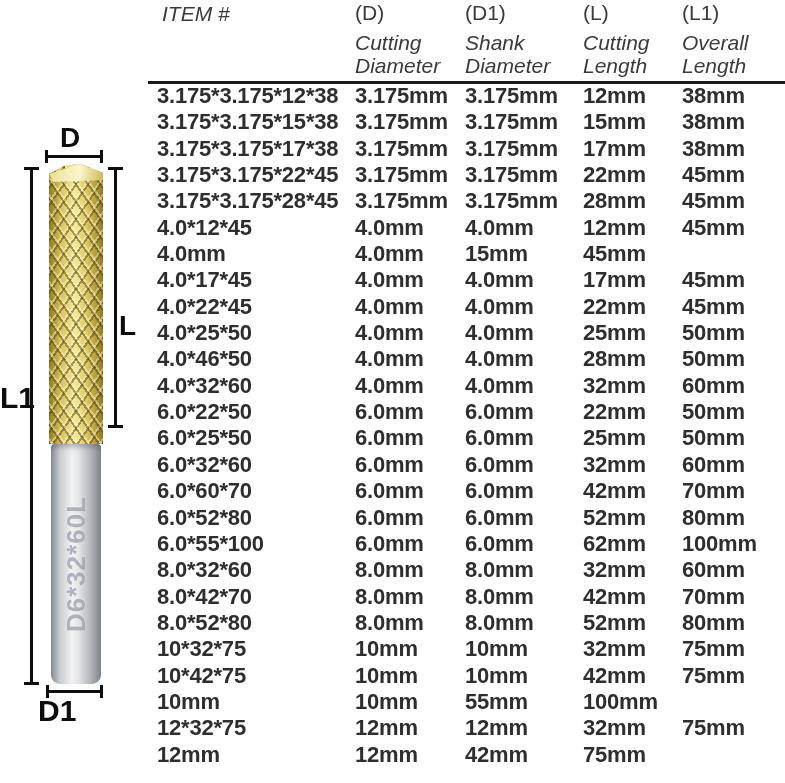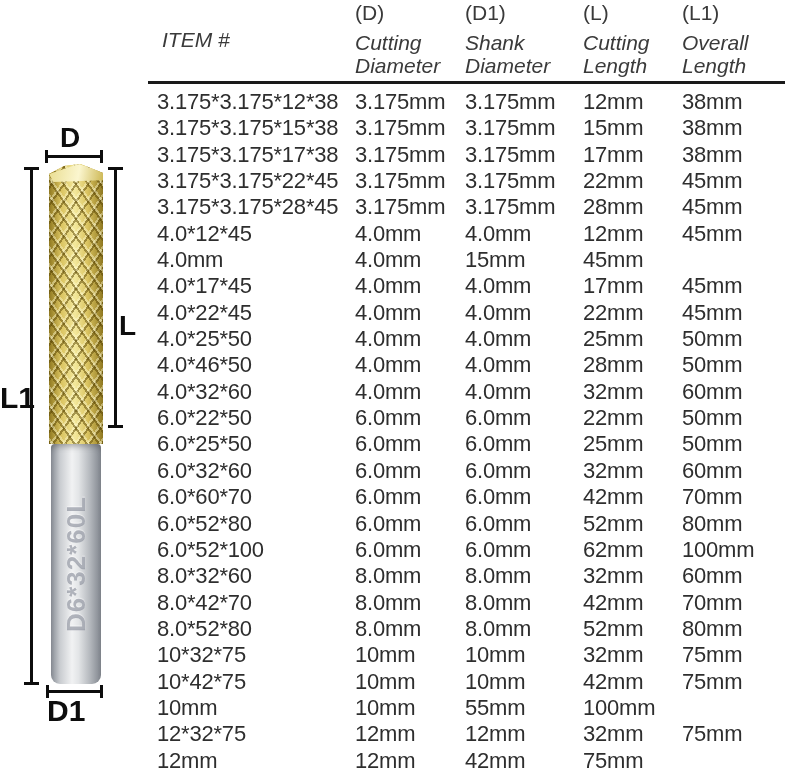--- a/index.html
+++ b/index.html
@@ -9,21 +9,21 @@
     color:#2e2e2e;
   }
 
   
   .diagram { position:absolute; left:0; top:0; width:150px; height:783px; }
 
   .dim-label { position:absolute; font-weight:bold; color:#0d0d0d; }
   .label-d  { left:60px;  top:122px; font-size:28px; }
   .label-l  { left:119px; top:310px; font-size:28px; }
   .label-l1 { left:0px;   top:381px; font-size:30px; }
-  .label-d1 { left:47px;  top:694px; font-size:30px; }
+  .label-d1 { left:38px;  top:694px; font-size:30px; }
 
   .hline { position:absolute; height:3px; background:#0d0d0d; }
   .vline { position:absolute; width:3px;  background:#0d0d0d; }
   .tick-v { position:absolute; width:3px; height:13px; background:#0d0d0d; }
   .tick-h { position:absolute; width:15px; height:3px; background:#0d0d0d; }
 
   
   .d-line  { left:45px; top:155px; width:58px; }
   .d-t1 { left:45px;  top:150px; }
   .d-t2 { left:100px; top:150px; }
@@ -72,25 +72,25 @@
   }
 
   
   .spec-table { position:absolute; left:157px; top:0; width:628px; }
   .grid-cols { display:grid; grid-template-columns:198px 110px 118px 99px 1fr; }
 
   .thead { padding-top:2px; height:79px; color:#3a3a3a; }
   .hcell { display:flex; flex-direction:column; font-size:21px; }
   .hcode { line-height:22px; margin-bottom:7px; }
   .hname { line-height:23px;font-style:italic; }
-  .hitem { justify-content:center; padding-left:5px; padding-bottom:5px; }
+  .hitem { justify-content:flex-start; padding-left:5px; padding-bottom:5px; }
 
   .divider { position:absolute; left:-9px; top:81px; width:637px; height:3px; background:#1a1a1a; }
 
-  .tbody { position:absolute; left:0; top:89px; width:628px; }
+  .tbody { position:absolute; left:0; top:83px; width:628px;font-weight:bold; }
   .trow { height:26.35px; line-height:26.4px; font-size:22px; letter-spacing:-0.2px; color:#2e2e2e; }
 </style>
 </head>
 <body>
 
 <div class="scene">
 
   <div class="diagram">
 
     <div class="dim-label label-d">D</div>
@@ -265,21 +265,21 @@
           <div>70mm</div>
         </div>
         <div class="trow grid-cols">
           <div>6.0*52*80</div>
           <div>6.0mm</div>
           <div>6.0mm</div>
           <div>52mm</div>
           <div>80mm</div>
         </div>
         <div class="trow grid-cols">
-          <div>6.0*52*100</div>
+          <div>6.0*55*100</div>
           <div>6.0mm</div>
           <div>6.0mm</div>
           <div>62mm</div>
           <div>100mm</div>
         </div>
         <div class="trow grid-cols">
           <div>8.0*32*60</div>
           <div>8.0mm</div>
           <div>8.0mm</div>
           <div>32mm</div>

